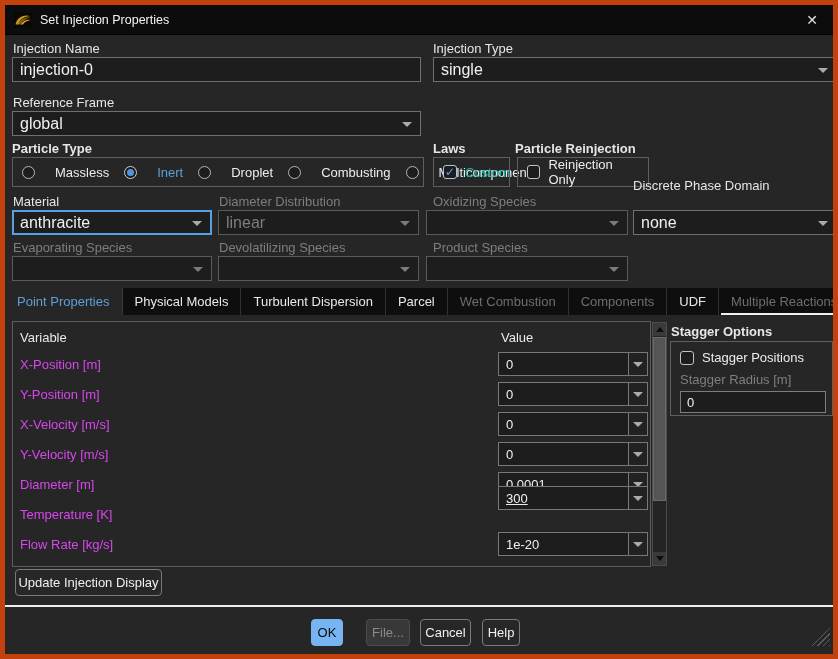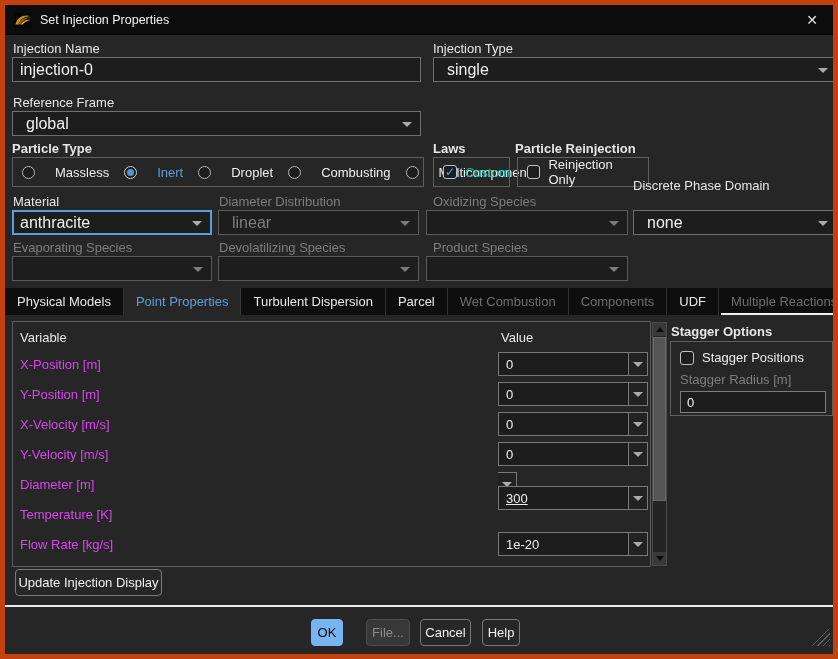--- a/index.html
+++ b/index.html
@@ -16,21 +16,21 @@
     font-size:14px;line-height:18px;text-align:center;cursor:pointer;}
   .applogo{width:18px;height:16px;display:block;}
   
   .lbl{position:absolute;white-space:nowrap;color:#e6e6e6;}
   .lbl.b{font-weight:bold;}
   .lbl.dis{color:#7e7e7e;}
   .tin,.dd{position:absolute;background:#1d1d1d;border:1px solid #6f6f6f;box-sizing:border-box;
     color:#f0f0f0;font-size:16px;height:25px;}
   .tin{padding:0 7px;font-family:"Liberation Sans","DejaVu Sans",sans-serif;}
   input.tin{outline:none;}
-  .dd{display:flex;align-items:center;padding:0 24px 0 13px;cursor:pointer;}
+  .dd{display:flex;align-items:center;padding:0 24px 0 7px;cursor:pointer;}
   .dd .caret{position:absolute;right:8px;top:50%;margin-top:-2px;width:0;height:0;
     border-left:5px solid transparent;border-right:5px solid transparent;border-top:5px solid #ababab;}
   .dd.dis{border-color:#5a5a5a;color:#7e7e7e;cursor:default;}
   .dd.dis .caret{border-top-color:#7b7b7b;}
   .dd.focus{border:2px solid #58a0e4;padding-left:6px;}
   .gbox{position:absolute;border:1px solid #5f5f5f;box-sizing:border-box;
     display:flex;align-items:center;padding:0 9px;gap:16px;}
   
   .ritem{display:flex;align-items:center;gap:20px;cursor:pointer;}
   .radio{width:13px;height:13px;border-radius:50%;border:1px solid #b5b5b5;box-sizing:border-box;position:relative;background:#1d1d1d;}
@@ -193,22 +193,22 @@
   <div class="dd dis" style="left:213px;top:251px;width:201px;">
     <span></span>
     <span class="caret"></span>
   </div>
   <div class="dd dis" style="left:421px;top:251px;width:202px;">
     <span></span>
     <span class="caret"></span>
   </div>
 
   <div class="tabbar">
+    <div class="tab sel">Point Properties</div>
     <div class="tab">Physical Models</div>
-    <div class="tab sel">Point Properties</div>
     <div class="tab">Turbulent Dispersion</div>
     <div class="tab">Parcel</div>
     <div class="tab dis">Wet Combustion</div>
     <div class="tab dis">Components</div>
     <div class="tab">UDF</div>
     <div class="tab dis">Multiple Reactions</div>
   </div>
   <div class="tabunderline"></div>
 
   <div class="tablebox">
@@ -242,20 +242,21 @@
     <div class="rowlbl" style="top:125px;">Y-Velocity [m/s]</div>
     <div class="spin" style="top:120px;">
       <span class="sval">0</span>
       <span class="sbtn">
           <i></i>
         </span>
     </div>
 
     <div class="rowlbl" style="top:155px;">Diameter [m]</div>
     <div class="spin" style="top:150px;">
+      <span class="sval">0.0001</span>
       <span class="sbtn">
           <i></i>
         </span>
     </div>
 
     <div class="rowlbl" style="top:185px;">Temperature [K]</div>
     <div class="spin" style="top:164px;text-decoration:underline;">
       <span class="sval">300</span>
       <span class="sbtn">
           <i></i>

